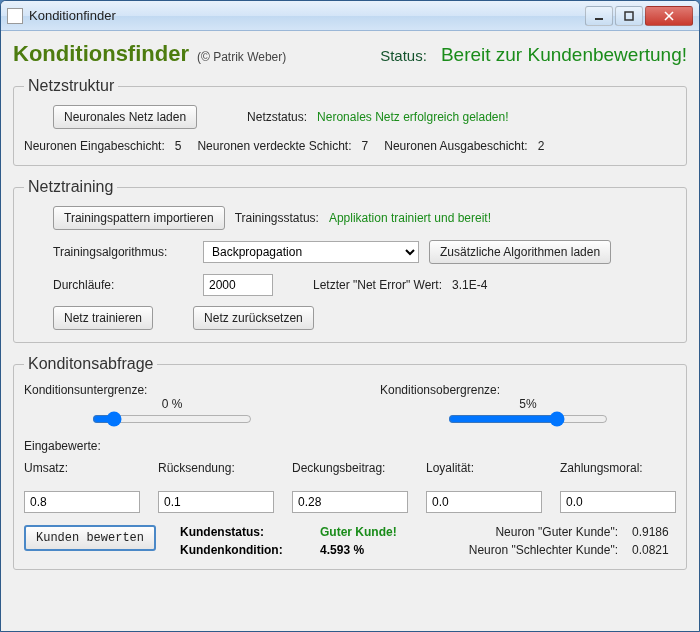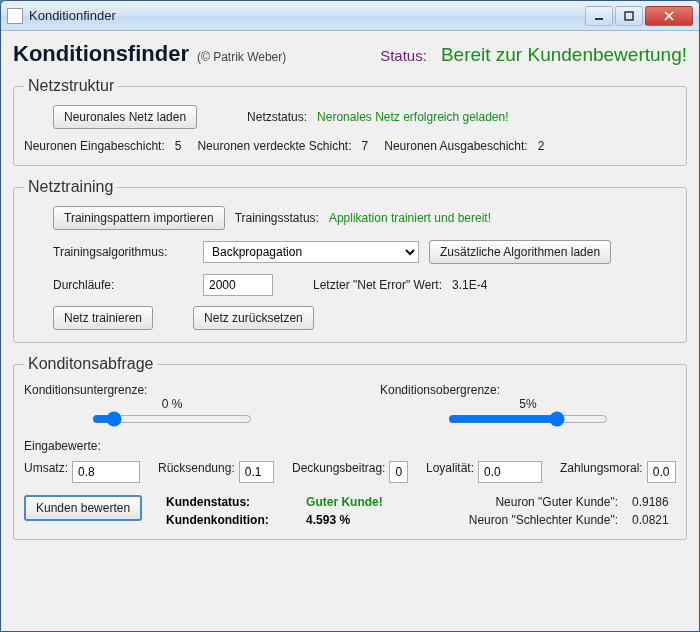--- a/index.html
+++ b/index.html
@@ -56,23 +56,23 @@
     background: #f0f0f0;
     height: calc(100% - 30px);
     overflow: hidden;
   }
   .header-row {
     display: flex;
     align-items: baseline;
     margin-bottom: 10px;
     gap: 8px;
   }
-  .app-title { font-size: 22px; font-weight: bold; color: #0f172a; }
+  .app-title { font-size: 22px; font-weight: bold; color: #4d7c0f; }
   .copyright { font-size: 12px; color: #444; }
-  .status-label { font-size: 15px; color: #701a75; margin-left: auto; margin-right: 6px;}
+  .status-label { font-size: 15px; color: #14532d; margin-left: auto; margin-right: 6px;}
   .status-value { font-size: 19px; color: #1a8c1a; }
   fieldset {
     border: 1px solid #bfbfbf;
     border-radius: 3px;
     margin-bottom: 12px;
     padding: 10px 10px 12px 10px;
     background: #f0f0f0;
   }
   legend {
     padding: 0 4px;
@@ -86,20 +86,21 @@
     border: 1px solid #9a9a9a;
     border-radius: 3px;
     padding: 4px 10px;
     font-size: 12px;
     cursor: pointer;
     color: #222;
   }
   .btn.primary {
     border: 2px solid #4a88c7;
     background: linear-gradient(to bottom,#fefefe,#e5e5e5);
+    font-family: Liberation Mono, monospace;
   }
   .lbl { color: #222; }
   .val { color: #222; }
   .green { color: #1a8c1a; }
   .bold { font-weight: bold; }
   .neurons-row { display: flex; gap: 16px; margin-top: 4px;}
   .neurons-row .pair { display: flex; gap: 10px; }
   select {
     width: 216px;
     padding: 2px 4px;
@@ -109,21 +110,21 @@
   }
   input[type=text] {
     border: 1px solid #aaa;
     padding: 3px 5px;
     font-size: 12px;
     background: #fff;
   }
   input[type=range]{ width:160px; }
   .slider-inner{ display:flex; flex-direction:column; align-items:center;}
   .inputs-row { display:flex; gap:18px; }
-  .input-col { display:flex; flex-direction:row; gap:4px; flex:1;}
+  .input-col { display:flex; flex-direction:column; gap:16px; flex:1;}
   .input-col input { width: 100%;}
   .bottom-row { display:flex; align-items:flex-start; gap:24px; margin-top:12px;}
   .result-block { display:flex; flex-direction:column; gap:4px;}
   .result-line { display:flex; gap:10px;}
   .neuron-block { margin-left:auto; display:flex; flex-direction:column; gap:4px;}
   .neuron-line { display:flex; gap:14px; justify-content:flex-end;}
   .slider-flex { display:flex; gap:60px; }
   .slider-col { flex:1; }
   .shead { display:flex; justify-content:space-between;}
 </style>

